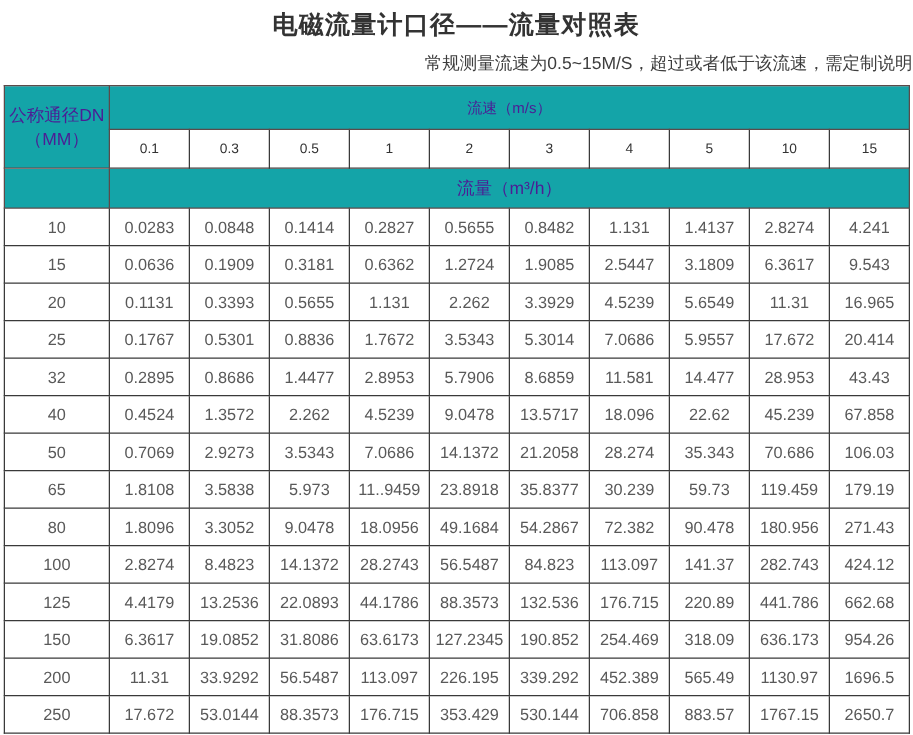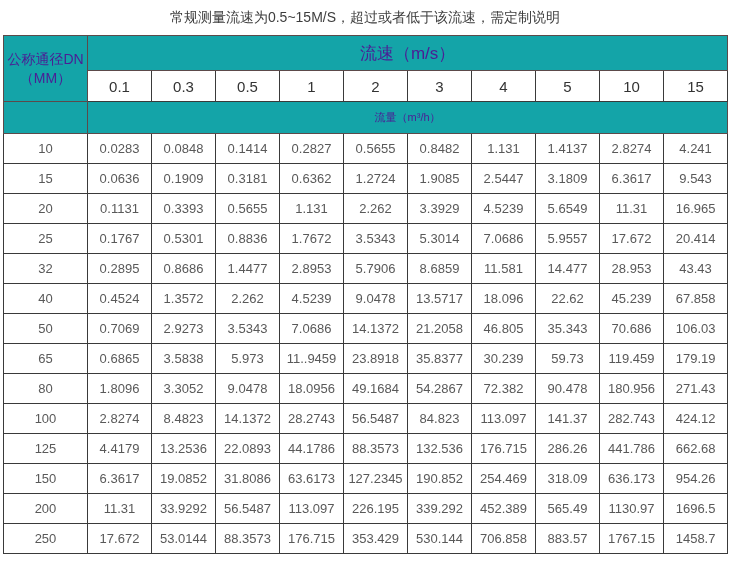--- a/index.html
+++ b/index.html
@@ -20,21 +20,21 @@
     margin: 7px 0 0 0;
     text-align: center;
     font-size: 20px;
     line-height: 26px;
     font-weight: bold;
     color: #333333;
     letter-spacing: 1px;
   }
   .subtitle {
     margin: 8px 0 9px 0;
-    text-align: center;
+    text-align: right;
     font-size: 14px;
     line-height: 18px;
     color: #3d3d3d;
   }
   table.flow-table {
     border-collapse: collapse;
     table-layout: fixed;
     width: 724px;
     margin: 0 3px;
   }
@@ -52,41 +52,42 @@
   .teal {
     background: #14a4a8;
     color: #4c1d95;
     font-weight: normal;
     border-color: #5c4a4a !important;
   }
   th.dn-head {
     font-size: 14px;
     line-height: 19px;
   }
-  th.speed-head { height: 34px; font-size: 17px; }
-  td.flow-head  { height: 31px; font-size: 11px; }
+  th.speed-head { height: 34px; font-size: 12px; }
+  td.flow-head  { height: 31px; font-size: 14px; }
   td.flow-head-empty { height: 31px; }
   tr.vel-row th {
     height: 30px;
     background: #ffffff;
     color: #333333;
-    font-size: 15px;
+    font-size: 11px;
     font-weight: normal;
   }
   tbody td {
     height: 29px;
     font-size: 13px;
     color: #595959;
     background: #ffffff;
   }
 </style>
 </head>
 <body>
 
 <div class="page">
+  <h1 class="title">电磁流量计口径——流量对照表</h1>
   <p class="subtitle">常规测量流速为0.5~15M/S，超过或者低于该流速，需定制说明</p>
 
   <table class="flow-table">
     <colgroup>
       <col class="dn-col">
       <col class="val-col">
         <col class="val-col">
         <col class="val-col">
         <col class="val-col">
         <col class="val-col">
@@ -201,28 +202,28 @@
           <td>67.858</td>
         </tr>
         <tr>
           <td>50</td>
           <td>0.7069</td>
           <td>2.9273</td>
           <td>3.5343</td>
           <td>7.0686</td>
           <td>14.1372</td>
           <td>21.2058</td>
-          <td>46.805</td>
+          <td>28.274</td>
           <td>35.343</td>
           <td>70.686</td>
           <td>106.03</td>
         </tr>
         <tr>
           <td>65</td>
-          <td>0.6865</td>
+          <td>1.8108</td>
           <td>3.5838</td>
           <td>5.973</td>
           <td>11..9459</td>
           <td>23.8918</td>
           <td>35.8377</td>
           <td>30.239</td>
           <td>59.73</td>
           <td>119.459</td>
           <td>179.19</td>
         </tr>
@@ -254,21 +255,21 @@
         </tr>
         <tr>
           <td>125</td>
           <td>4.4179</td>
           <td>13.2536</td>
           <td>22.0893</td>
           <td>44.1786</td>
           <td>88.3573</td>
           <td>132.536</td>
           <td>176.715</td>
-          <td>286.26</td>
+          <td>220.89</td>
           <td>441.786</td>
           <td>662.68</td>
         </tr>
         <tr>
           <td>150</td>
           <td>6.3617</td>
           <td>19.0852</td>
           <td>31.8086</td>
           <td>63.6173</td>
           <td>127.2345</td>
@@ -295,17 +296,17 @@
           <td>250</td>
           <td>17.672</td>
           <td>53.0144</td>
           <td>88.3573</td>
           <td>176.715</td>
           <td>353.429</td>
           <td>530.144</td>
           <td>706.858</td>
           <td>883.57</td>
           <td>1767.15</td>
-          <td>1458.7</td>
+          <td>2650.7</td>
         </tr>
       </tbody>
   </table>
 </div>
 
 </body></html>

